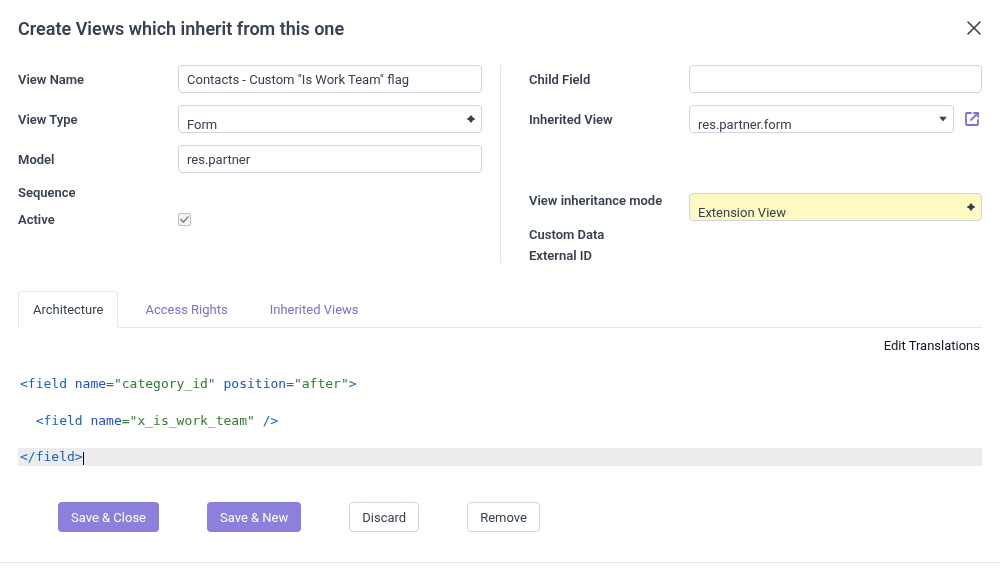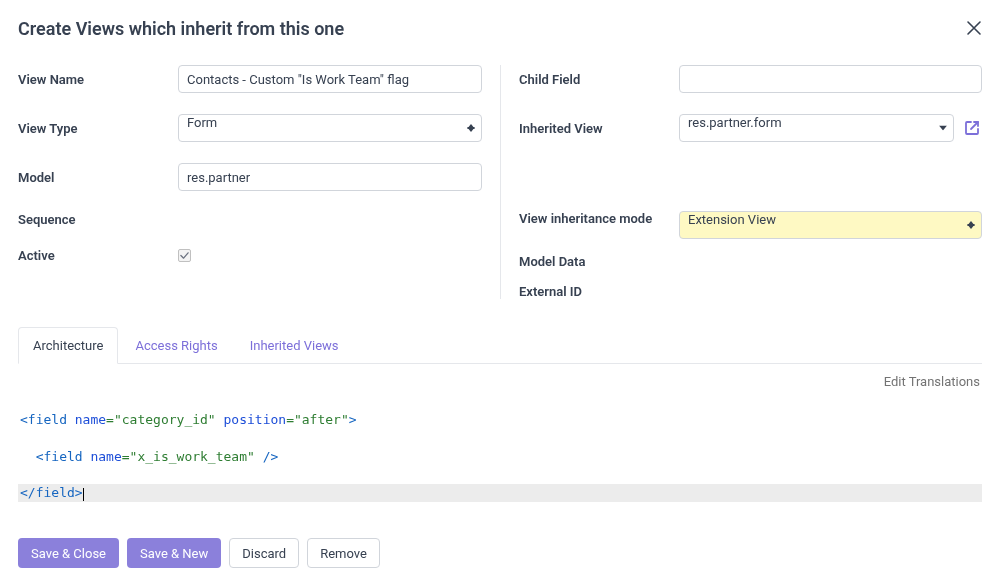--- a/index.html
+++ b/index.html
@@ -28,24 +28,24 @@
     line-height: 1;
   }
   .form-area {
     display: flex;
     padding: 0 18px;
     gap: 0;
   }
   .col {
     display: flex;
     flex-direction: column;
-    gap: 21px;
+    gap: 12px;
   }
   .col-left { width: 50%; padding-right: 18px; }
-  .col-right { width: 50%; padding-left: 18px; border-left: 1px solid #e5e7eb; }
+  .col-right { width: 50%; padding-left: 28px; border-left: 1px solid #e5e7eb; }
   .field-row {
     display: flex;
     align-items: center;
   }
   .field-row.align-top { align-items: flex-start; margin-top: 48px; }
   .field-label {
     width: 160px;
     flex-shrink: 0;
     font-size: 13px;
     font-weight: 600;
@@ -70,21 +70,21 @@
   }
   .highlighted-input {
     background: #e0deff;
     border-color: #d1d5db;
   }
   .hl-select { background: #fef9c3; }
   .select-wrap {
     position: relative;
     cursor: pointer;
     display: flex;
-    align-items: flex-start;
+    align-items: flex-end;
     padding-right: 22px;
   }
   .select-wrap .sel-value { flex: 1; text-align: left; }
   .select-caret {
     position: absolute;
     right: 6px;
     top: 50%;
     transform: translateY(-50%);
     display: flex;
     flex-direction: column;
@@ -110,21 +110,21 @@
     align-items: center;
     justify-content: center;
     cursor: pointer;
   }
   .checkbox svg { width: 9px; height: 9px; }
   .tabs-wrap {
     margin: 28px 18px 0 18px;
   }
   .tabs {
     display: flex;
-    gap: 2px;
+    gap: 12px;
     border-bottom: 1px solid #e5e7eb;
     position: relative;
   }
   .tab {
     padding: 10px 14px;
     font-size: 13px;
     color: #7c6fd9;
     cursor: pointer;
     border: 1px solid transparent;
     border-bottom: none;
@@ -135,21 +135,21 @@
     border: 1px solid #e5e7eb;
     border-bottom: 1px solid #fff;
     border-radius: 4px 4px 0 0;
     background: #fff;
   }
   .edit-trans {
     padding: 10px 2px 4px 0;
     text-align: right;
   }
   .edit-trans a {
-    color: #737373;
+    color: #0f172a;
     font-size: 13px;
     text-decoration: none;
     cursor: pointer;
     text-align: right;
   }
   .code-editor {
     margin: 0 18px;
     font-family: "Menlo", "Monaco", "Consolas", monospace;
     font-size: 13px;
     line-height: 1.4;
@@ -176,20 +176,21 @@
     padding: 18px;
   }
   .btn {
     height: 30px;
     padding: 0 12px;
     border-radius: 4px;
     font-size: 13px;
     cursor: pointer;
     border: 1px solid transparent;
     font-family: inherit;
+    margin-left: 40px;
   }
   .btn-primary {
     background: #8b80db;
     color: #fff;
   }
   .btn-secondary {
     background: #fff;
     color: #374151;
     border: 1px solid #d1d5db;
   }
@@ -308,21 +309,21 @@
               </svg>
             <svg width="8" height="5" viewBox="0 0 8 5">
                 <path d="M0 0 L4 5 L8 0 Z" fill="#374151"></path>
               </svg>
           </span>
         </div>
       </div>
     </div>
 
     <div class="field-row" style="margin-top:-6px;">
-      <div class="field-label">Model Data</div>
+      <div class="field-label">Custom Data</div>
     </div>
 
     <div class="field-row" style="margin-top:-6px;align-items:flex-end;">
       <div class="field-label">External ID</div>
     </div>
 
   </div>
 </div>
 
 <div class="tabs-wrap">

